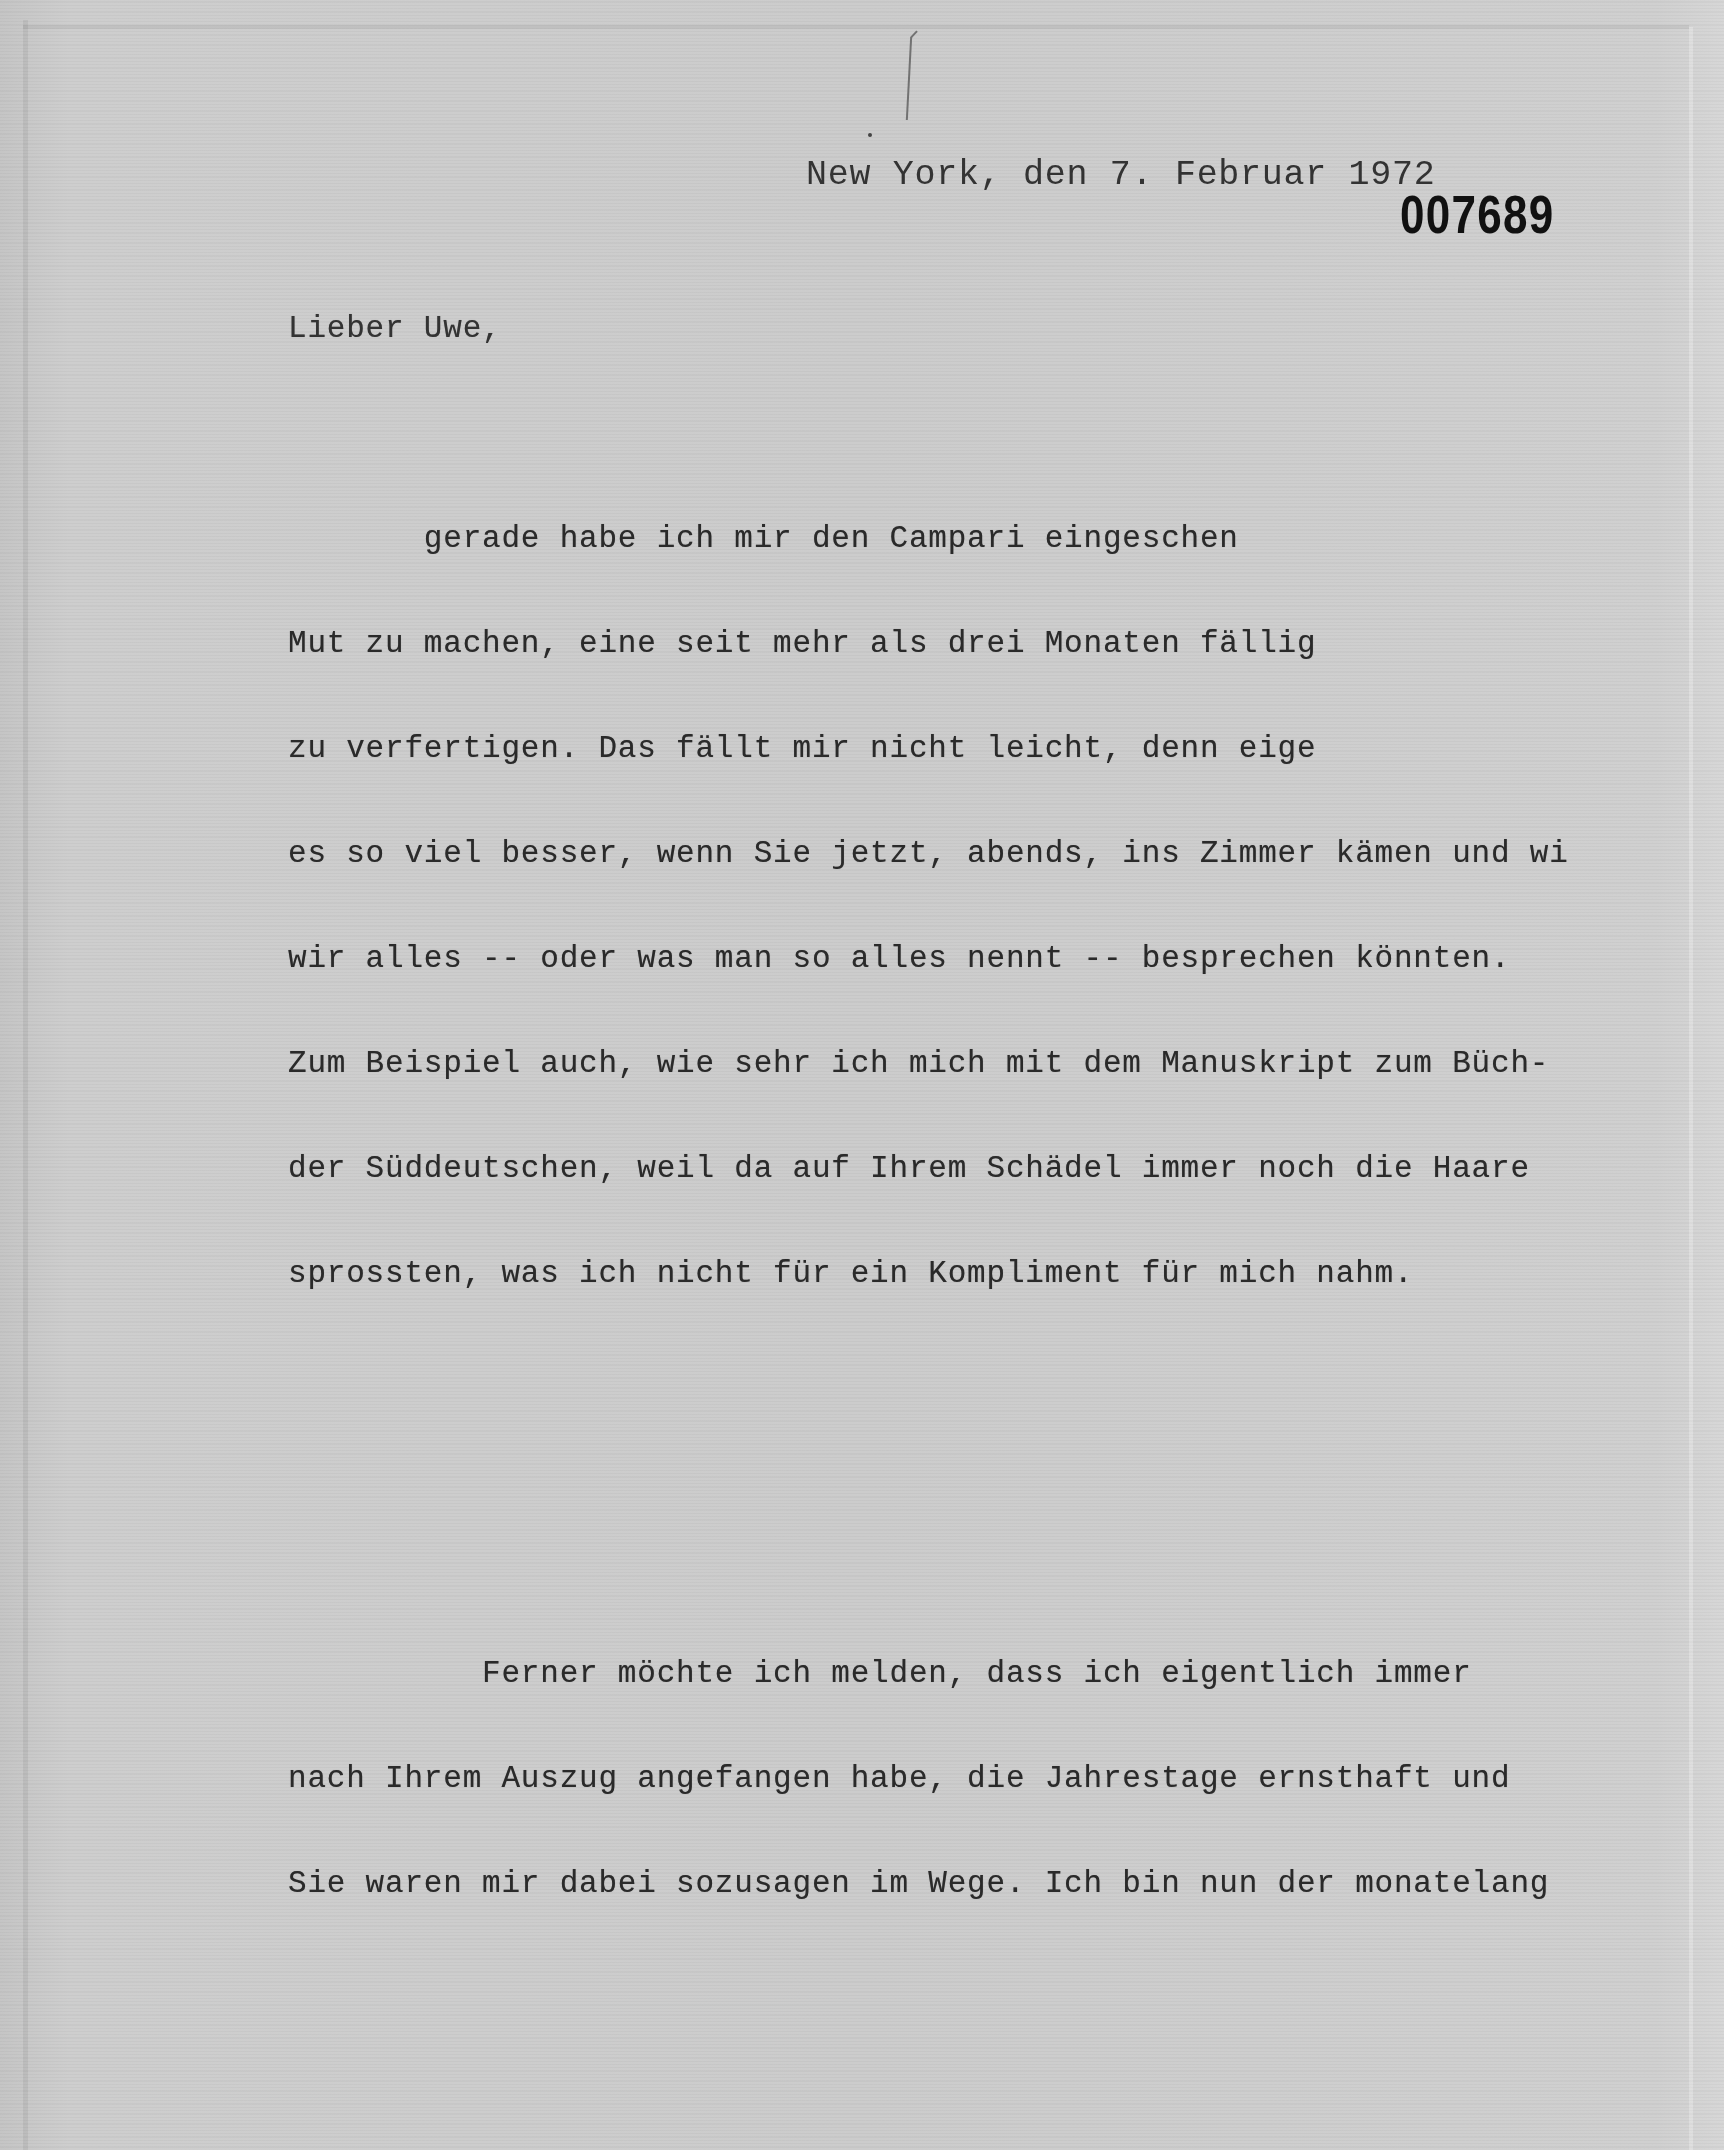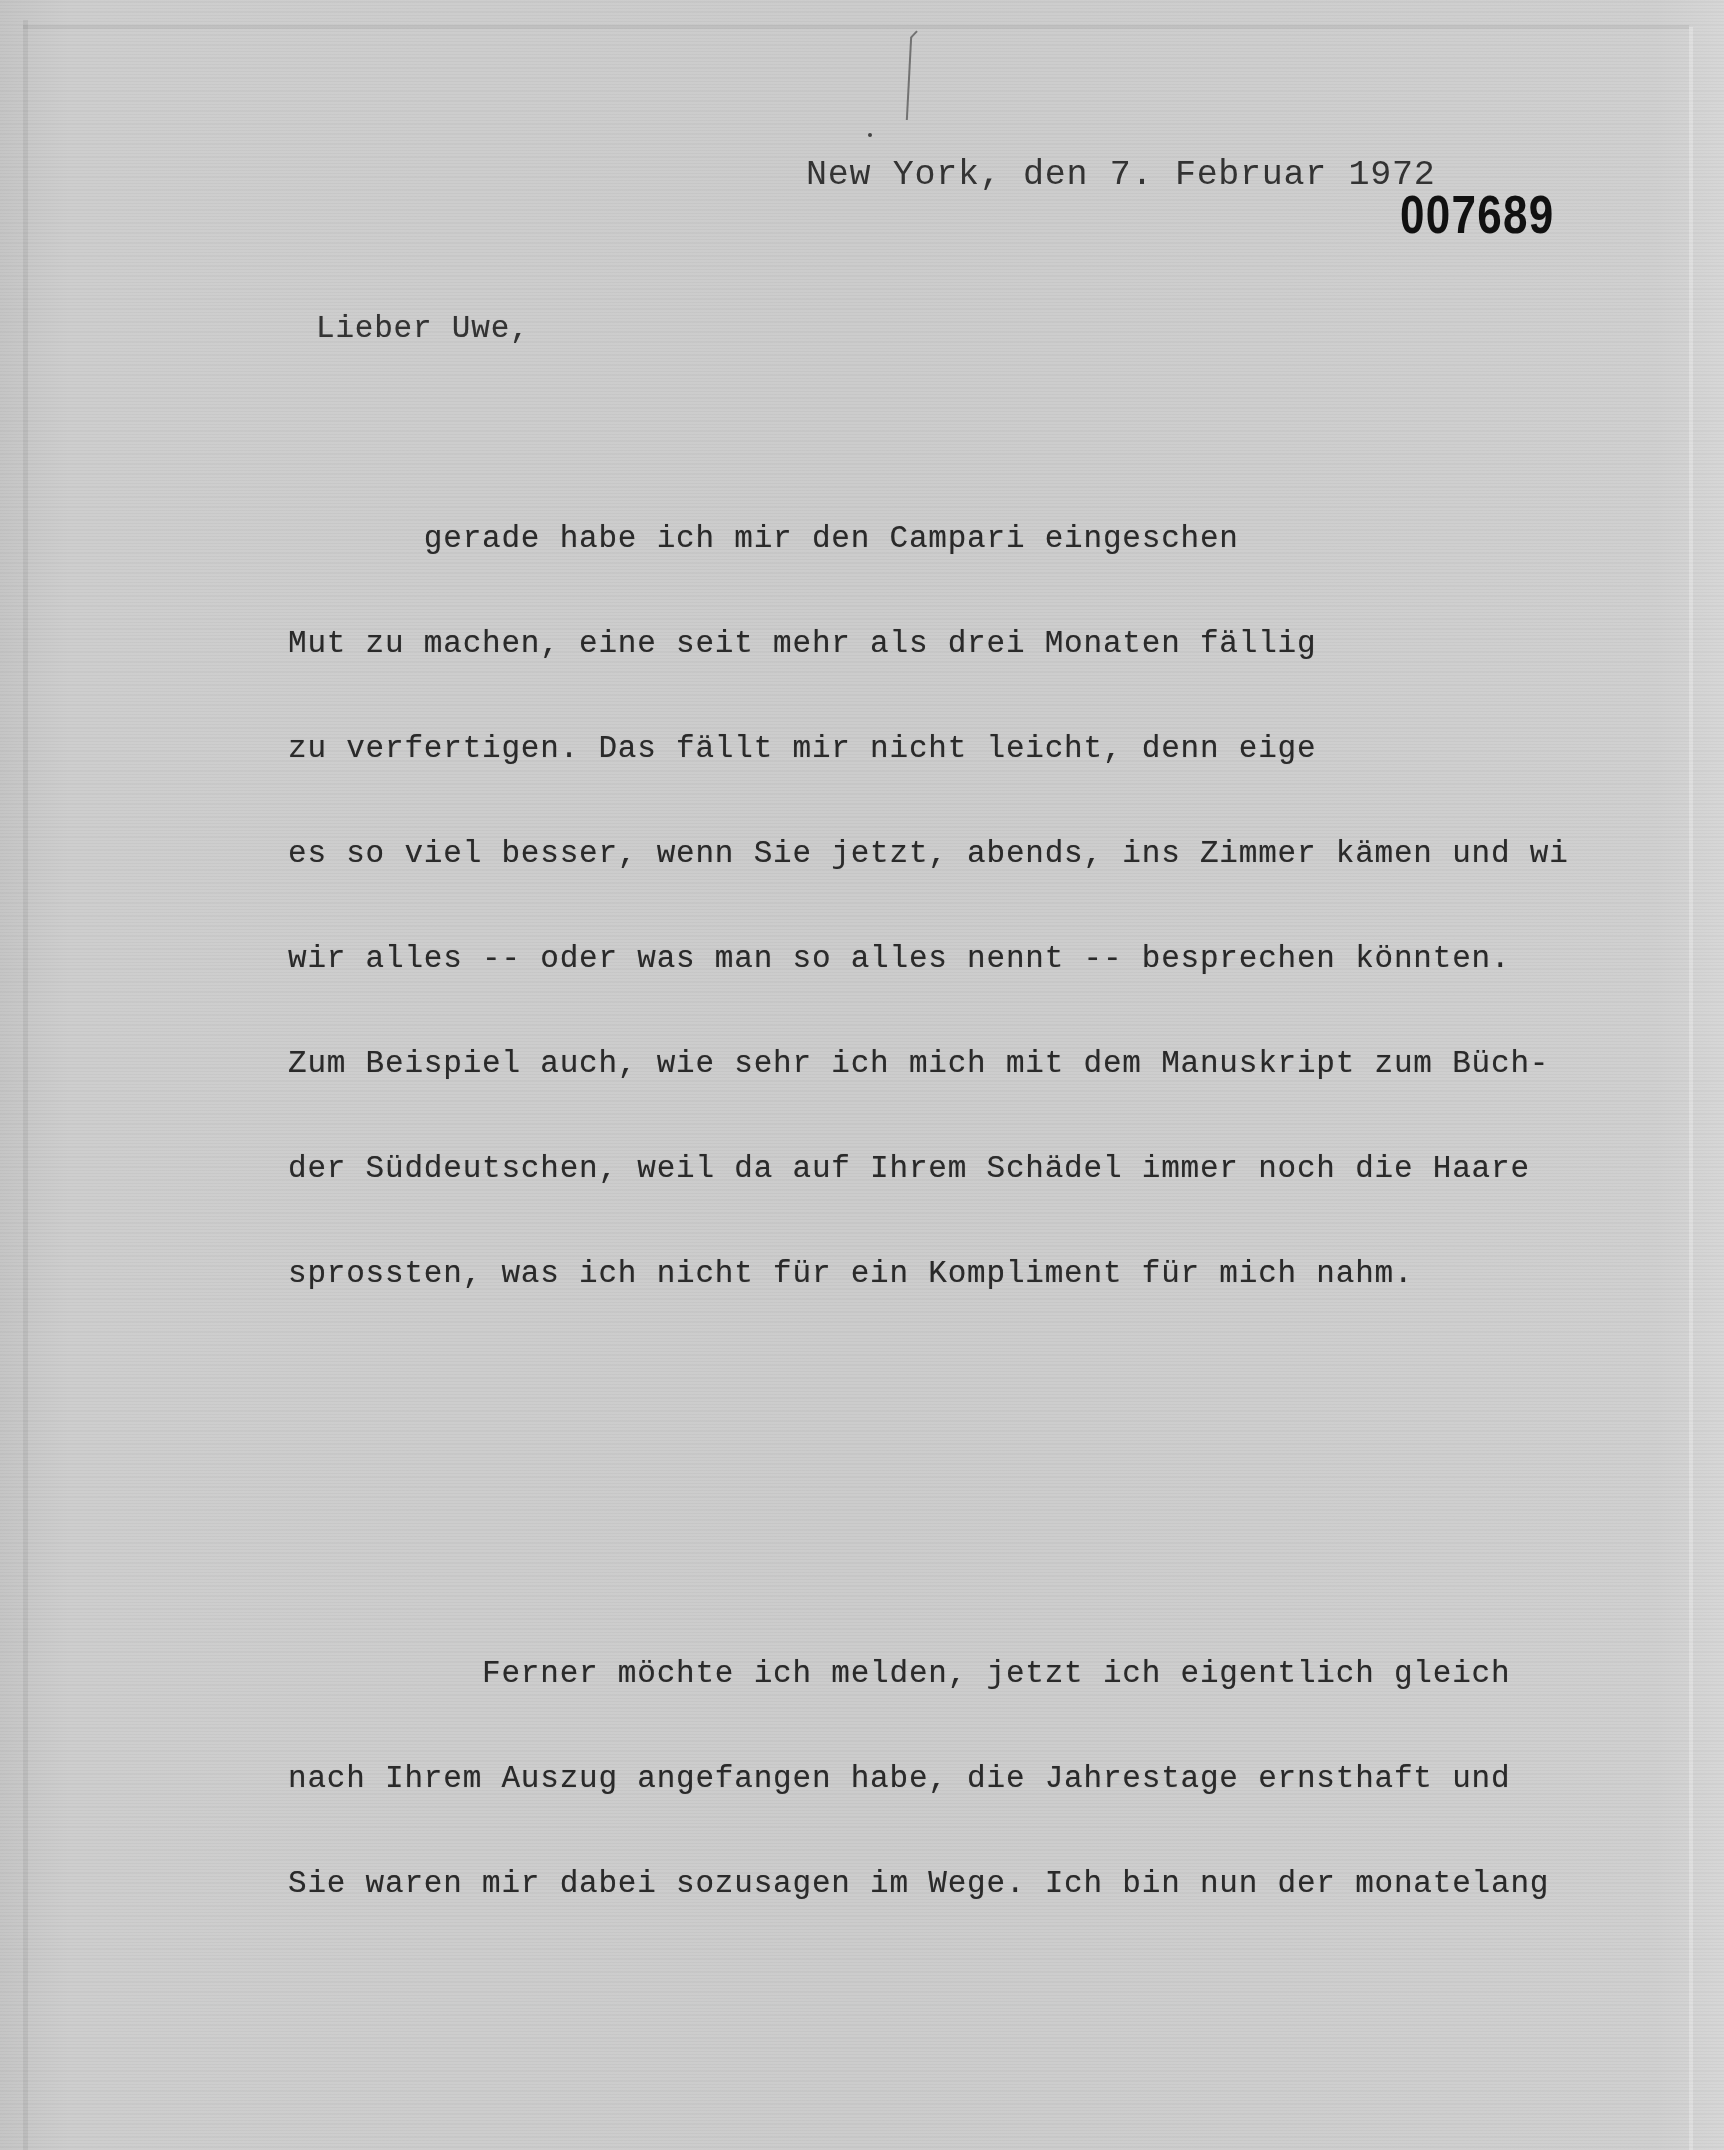--- a/index.html
+++ b/index.html
@@ -94,21 +94,21 @@
     }
     .line {
       display: block;
       height: 35px;
       text-shadow: 0 0 0.7px rgba(0,0,0,0.35);
     }
     .para-gap {
       display: block;
       height: 14.7px;
     }
-    .salutation { color: #333; margin-left: 28px; }
+    .salutation { color: #333; }
   </style>
 </head>
 <body>
 
 <div class="scan"></div>
 <div class="page-edge-top"></div>
 <div class="page-edge-left"></div>
 <div class="page-edge-right"></div>
 <div class="pencil-mark"></div>
 <div class="dot-mark"></div>
@@ -126,21 +126,21 @@
     <span class="line">es so viel besser, wenn Sie jetzt, abends, ins Zimmer kämen und wi</span>
     <span class="line">wir alles -- oder was man so alles nennt -- besprechen könnten.</span>
     <span class="line">Zum Beispiel auch, wie sehr ich mich mit dem Manuskript zum Büch-</span>
     <span class="line">der Süddeutschen, weil da auf Ihrem Schädel immer noch die Haare</span>
     <span class="line">sprossten, was ich nicht für ein Kompliment für mich nahm.</span>
   </div>
 
   <span class="para-gap"></span>
 
   <div>
-    <span class="line">          Ferner möchte ich melden, jetzt ich eigentlich gleich</span>
+    <span class="line">          Ferner möchte ich melden, dass ich eigentlich immer</span>
     <span class="line">nach Ihrem Auszug angefangen habe, die Jahrestage ernsthaft und</span>
     <span class="line">Sie waren mir dabei sozusagen im Wege. Ich bin nun der monatelang</span>
     
     
     
     
     
     
     
     

